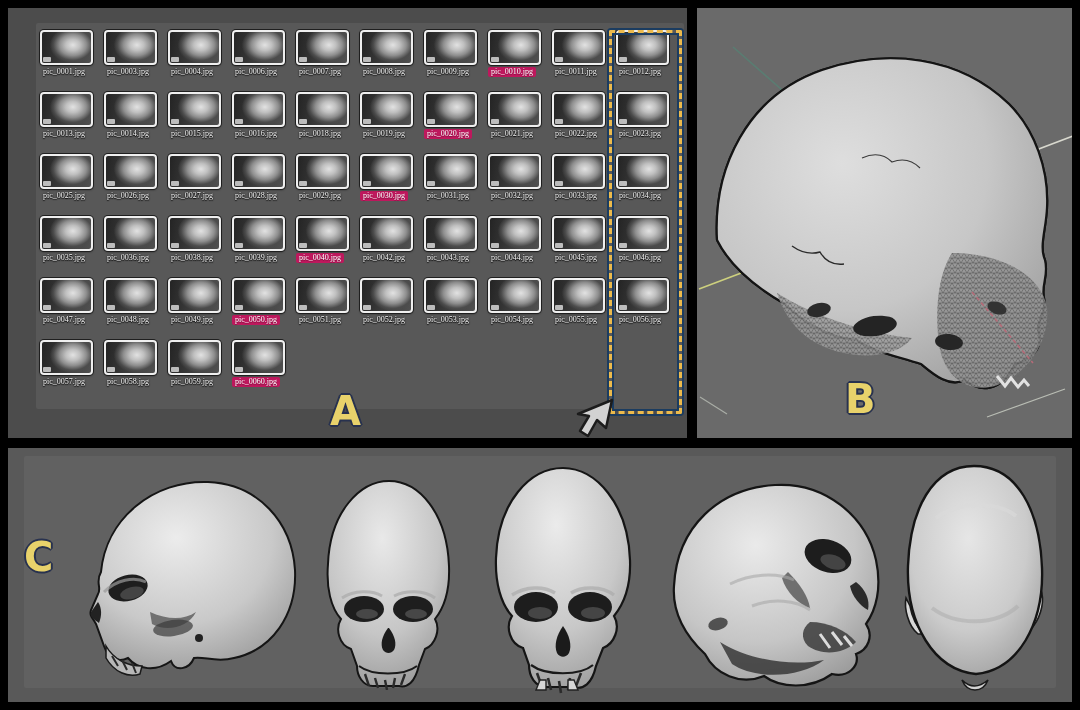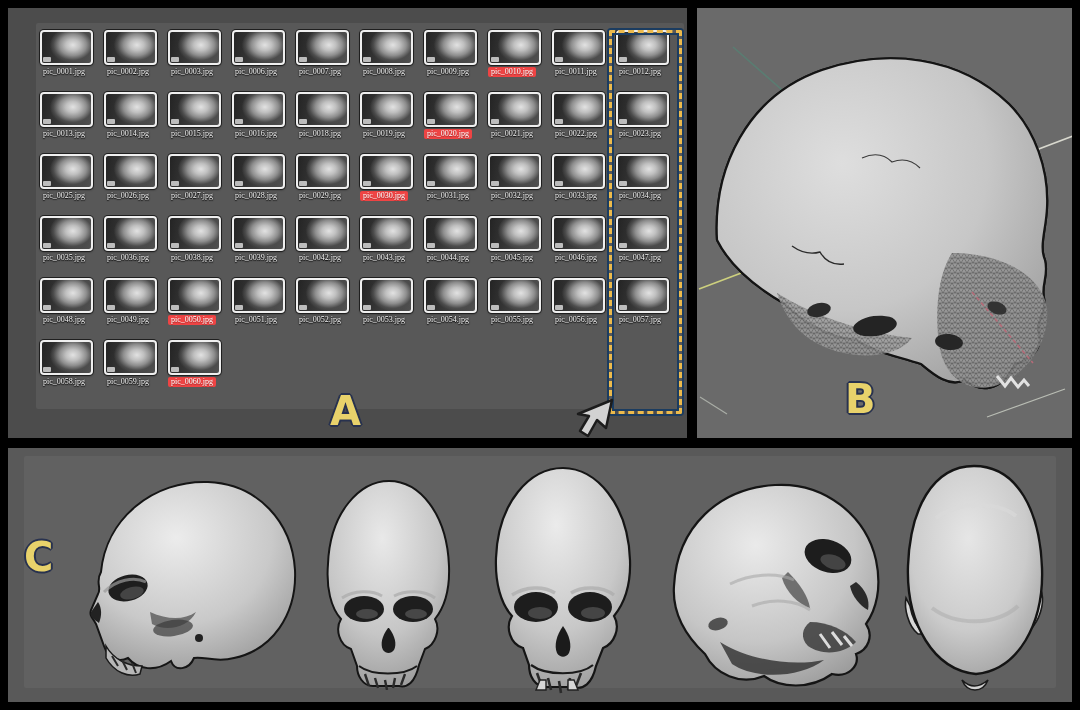--- a/index.html
+++ b/index.html
@@ -32,21 +32,21 @@
   .thumb { position:relative; width:53px; height:35px; background:#efefef;
            border-radius:4px; padding:2px; box-shadow:0 0 0 1px #1f1f1f, 0 1px 2px #0009; }
   .thumb-img { width:100%; height:100%; border-radius:2px;
     background:
       radial-gradient(55% 68% at 63% 42%, #e2e2e2 0%, #c0c0c0 26%, #8e8e8e 50%, #4c4c4c 72%, rgba(40,40,40,0) 86%),
       linear-gradient(100deg, #242424 0%, #3b3b3b 45%, #505050 100%); }
   .thumb-badge { position:absolute; left:3px; bottom:3px; width:8px; height:5px;
                  background:#d6d6d6; opacity:.85; border-radius:1px; }
   .thumb-label { margin-top:2px; font-size:8px; line-height:10px; color:#f4f4f4;
                  text-shadow:0 1px 1px #000, 0 0 2px #000; padding:0 3px; white-space:nowrap; }
-  .thumb-label.selected { background:#ef4444; color:#fff; border-radius:2px;
+  .thumb-label.selected { background:#be185d; color:#fff; border-radius:2px;
                           text-shadow:0 1px 1px #00000066; }
 
   .selection-box { position:absolute; left:601px; top:22px; width:73px; height:384px;
                    border:3px dashed #ecba4c; border-radius:2px;
                    box-shadow:0 0 0 2px #1b3c60, inset 0 0 0 2px #1b3c60; }
 
   .cursor { position:absolute; left:560px; top:386px; width:52px; height:52px; }
 
   
   svg { display:block; }
@@ -65,34 +65,34 @@
               <div class="thumb-img"></div>
               <div class="thumb-badge"></div>
             </div>
             <div class="thumb-label">pic_0001.jpg</div>
           </div>
           <div class="thumb-cell">
             <div class="thumb">
               <div class="thumb-img"></div>
               <div class="thumb-badge"></div>
             </div>
-            <div class="thumb-label">pic_0002.jpg</div>
-          </div>
-          <div class="thumb-cell">
-            <div class="thumb">
-              <div class="thumb-img"></div>
-              <div class="thumb-badge"></div>
-            </div>
             <div class="thumb-label">pic_0003.jpg</div>
           </div>
           <div class="thumb-cell">
             <div class="thumb">
               <div class="thumb-img"></div>
               <div class="thumb-badge"></div>
             </div>
+            <div class="thumb-label">pic_0004.jpg</div>
+          </div>
+          <div class="thumb-cell">
+            <div class="thumb">
+              <div class="thumb-img"></div>
+              <div class="thumb-badge"></div>
+            </div>
             <div class="thumb-label">pic_0006.jpg</div>
           </div>
           <div class="thumb-cell">
             <div class="thumb">
               <div class="thumb-img"></div>
               <div class="thumb-badge"></div>
             </div>
             <div class="thumb-label">pic_0007.jpg</div>
           </div>
           <div class="thumb-cell">
@@ -290,20 +290,27 @@
               <div class="thumb-badge"></div>
             </div>
             <div class="thumb-label">pic_0038.jpg</div>
           </div>
           <div class="thumb-cell">
             <div class="thumb">
               <div class="thumb-img"></div>
               <div class="thumb-badge"></div>
             </div>
             <div class="thumb-label">pic_0039.jpg</div>
+          </div>
+          <div class="thumb-cell">
+            <div class="thumb">
+              <div class="thumb-img"></div>
+              <div class="thumb-badge"></div>
+            </div>
+            <div class="thumb-label selected">pic_0040.jpg</div>
           </div>
           <div class="thumb-cell">
             <div class="thumb">
               <div class="thumb-img"></div>
               <div class="thumb-badge"></div>
             </div>
             <div class="thumb-label">pic_0042.jpg</div>
           </div>
           <div class="thumb-cell">
             <div class="thumb">

